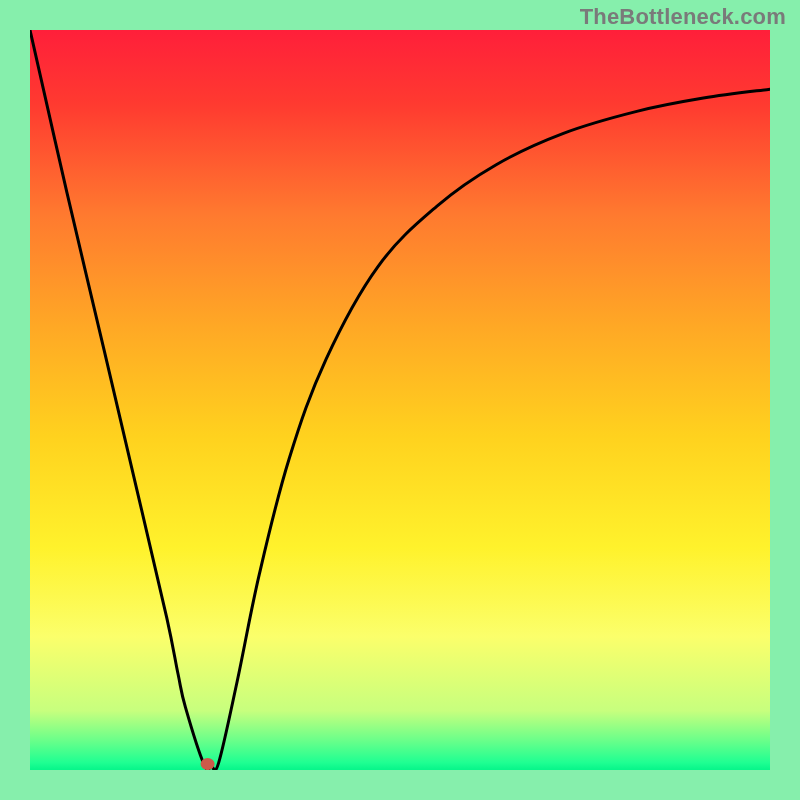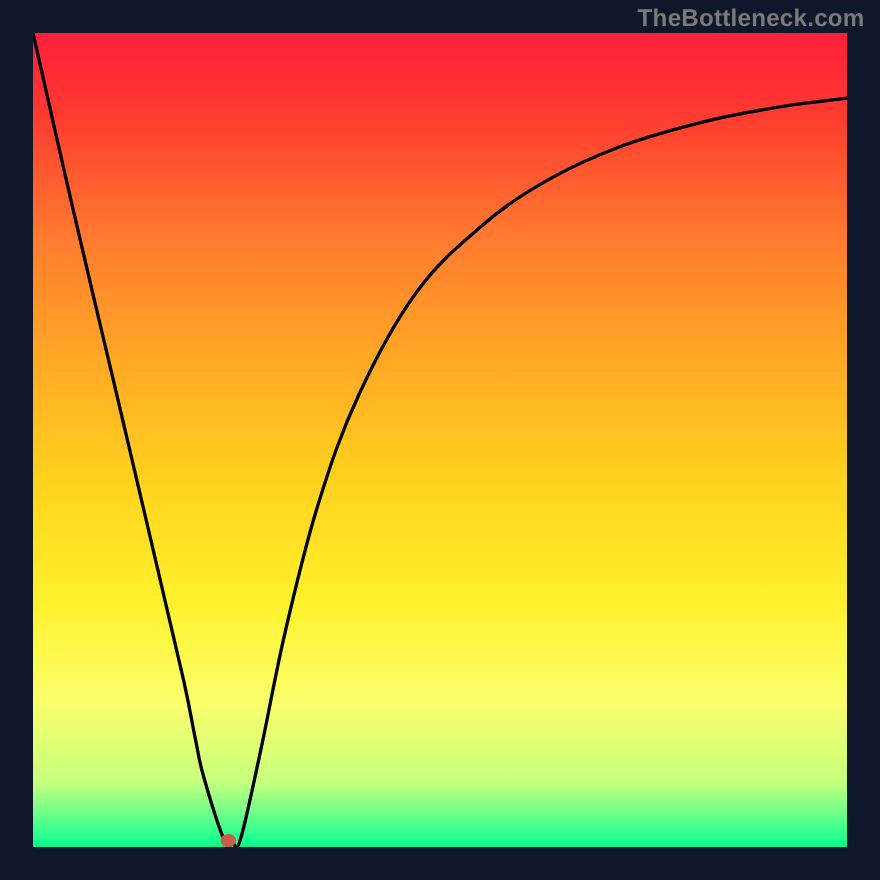--- a/index.html
+++ b/index.html
@@ -8,21 +8,21 @@
     width: 800px;
     height: 800px;
     background: #000;
     overflow: hidden;
     font-family: Arial, Helvetica, sans-serif;
   }
   .frame {
     position: relative;
     width: 800px;
     height: 800px;
-    background: #0f172a;
+    background: #86efac;
   }
   .watermark {
     position: absolute;
     top: 4px;
     right: 14px;
     font-size: 22px;
     font-weight: 600;
     color: #7a7a7a;
     letter-spacing: 0.2px;
     z-index: 5;

